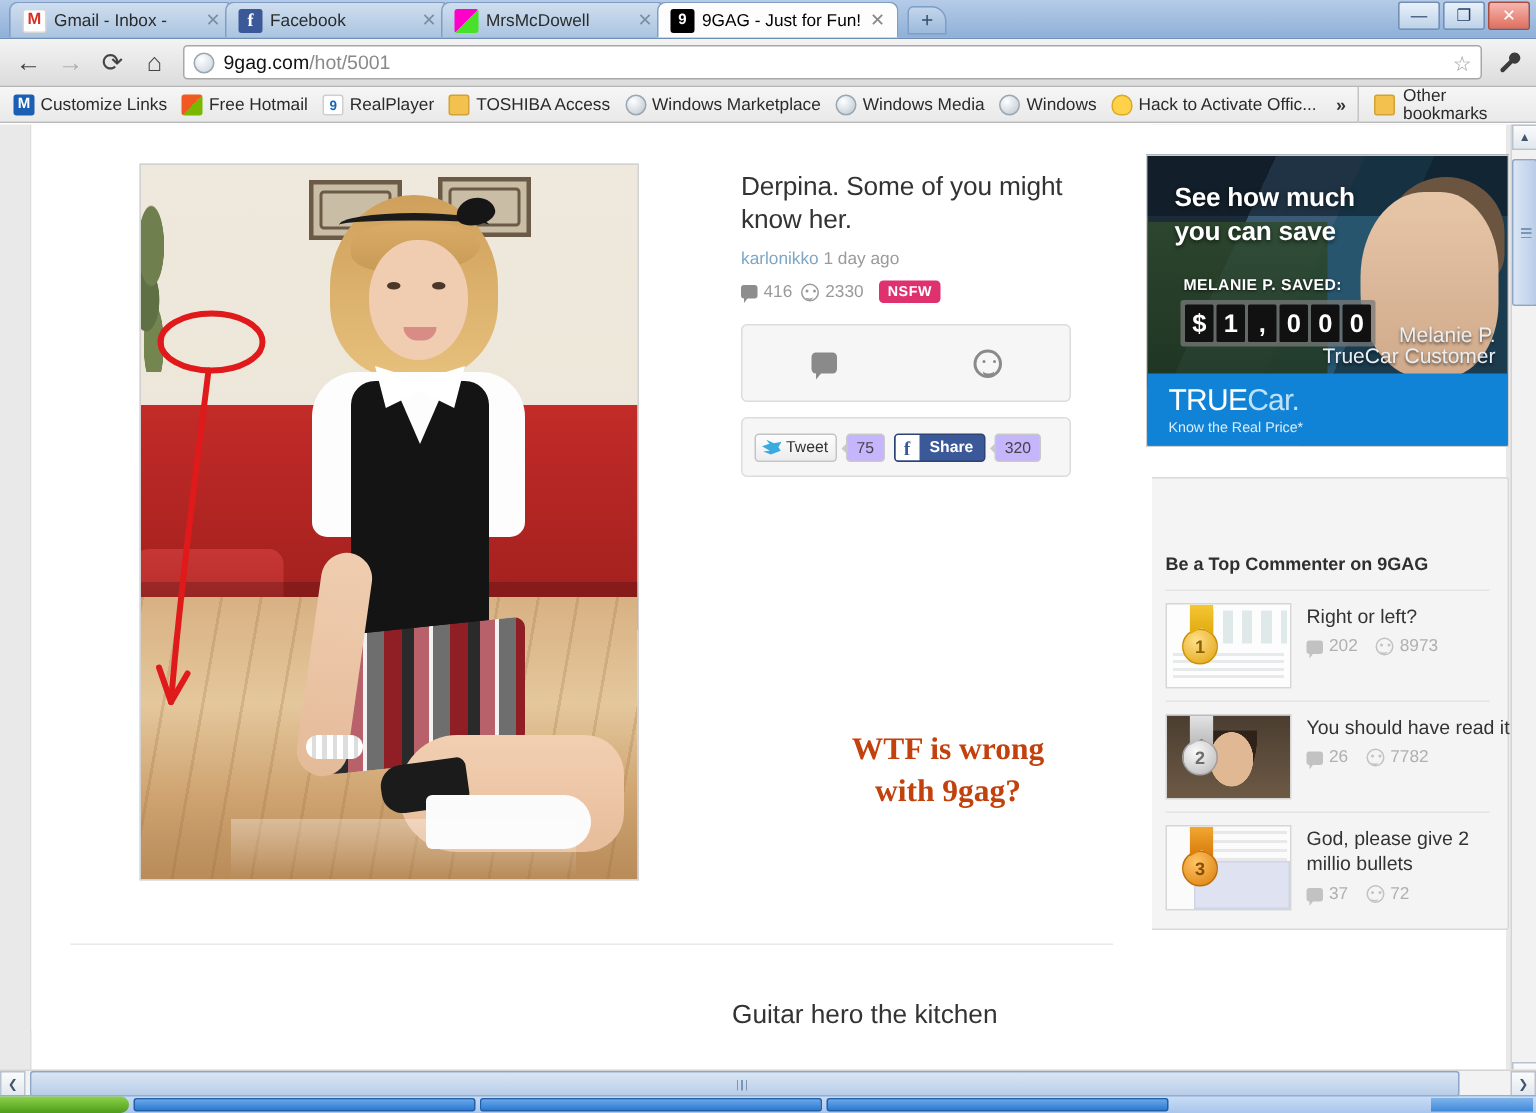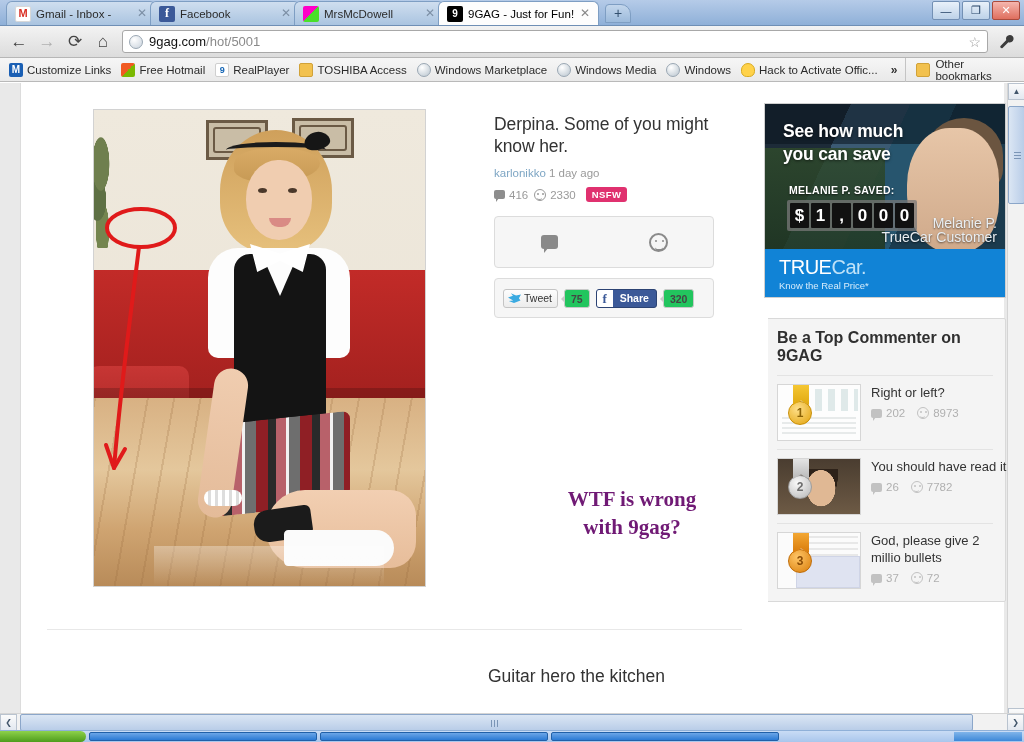--- a/index.html
+++ b/index.html
@@ -295,38 +295,37 @@
   }
   .tw-btn {
     display: flex; align-items: center; gap: 3px;
     background: linear-gradient(#fdfdfd,#ececec);
     border: 1px solid #c4c4c4; border-radius: 3px;
     font-size: 10.5px; color: #333; padding: 2px 5px 2px 4px; height: 19px;
   }
   .tw-bird { width: 13px; height: 11px; background: #3aaae1; flex:0 0 13px;
              clip-path: polygon(0 45%, 38% 30%, 22% 6%, 62% 28%, 100% 18%, 84% 52%, 96% 72%, 46% 96%, 6% 78%, 40% 72%); }
   .count-bub {
-    border: 1px solid #c9c9c9; background: #22c55e; border-radius: 3px;
+    border: 1px solid #c9c9c9; background: #c4b5fd; border-radius: 3px;
     font-size: 10.5px; color: #444; padding: 2px 6px; height: 19px; line-height: 15px;
     position: relative;
-    font-weight: bold;
   }
   .count-bub:before { content:""; position:absolute; left:-4px; top:5px;
       border-right:4px solid #c9c9c9; border-top:4px solid transparent; border-bottom:4px solid transparent; }
   .fb-btn { display:flex; align-items:center; background:#3b5998; border:1px solid #2c4373;
             border-radius:3px; height:19px; overflow:hidden; }
   .fb-f { width:16px; background:#fff; color:#3b5998; font-family:"Liberation Serif", serif;
           font-weight:bold; font-size:13px; text-align:center; line-height:17px; height:100%; }
   .fb-label { color:#fff; font-size:10.5px; padding:0 7px; line-height:19px; font-weight:bold; }
 
   
   .annot { position: absolute; left: 0; top: 0; width: 748px; height: 560px; pointer-events: none; }
   .annot-text {
     position: absolute; left: 521px; top: 402px; width: 180px;
-    color: #701a75; font-family: "Liberation Serif", serif; font-weight: bold;
+    color: #c2410c; font-family: "Liberation Serif", serif; font-weight: bold;
     font-size: 21px; line-height: 28px; text-align: center;
   }
 
   .divider { margin: 42px 26px 0 26px; border-top: 1px solid #e8e8e8; }
   .next-post { display: flex; padding: 36px 14px 0 72px; gap: 62px; }
   .next-title { width: 240px; font-size: 17.5px; color: #333; }
   .next-left { width: 333px; font-size: 14px; color: #3a3a3a; line-height: 20px; }
 
   
   .side-col { width: 236px; padding-top: 20px; }
@@ -371,21 +370,21 @@
   .ad-cta { margin-left:14px; background:linear-gradient(#7cc242,#4f9b22); border:1px solid #3e7d19;
             border-radius:4px; color:#fff; font-size:14px; font-weight:bold; padding:8px 10px;
             white-space:nowrap; letter-spacing:.3px; }
 
   .panel {
     margin-top: 20px; margin-left: -4px;
     width: 242px;
     border: 1px solid #d9d9d9; background: #f4f4f4; border-radius: 2px;
     padding: 10px 12px 4px 12px;
   }
-  .panel-title { font-size: 16px; font-weight: bold; color: #2f2f2f; margin-bottom: 10px; }
+  .panel-title { font-size: 12px; font-weight: bold; color: #2f2f2f; margin-bottom: 10px; margin-top: 40px; }
   .cmt-row { display: flex; gap: 10px; padding: 8px 0; border-top: 1px solid #e3e3e3; }
   .cmt-row:first-of-type { border-top: none; padding-top: 2px; }
   .thumb { width: 84px; height: 57px; flex: 0 0 84px; border: 1px solid #d6d6d6;
            position: relative; overflow: hidden; background:#fff; }
   .thumb.t1 { background:#fdfdfd; }
   .thumb.t1:before{content:"";position:absolute;left:24px;top:4px;width:56px;height:22px;
      background:repeating-linear-gradient(90deg,#dfe9e9 0 7px,transparent 7px 13px);}
   .thumb.t1:after{content:"";position:absolute;left:4px;bottom:6px;right:4px;height:18px;
      background:repeating-linear-gradient(0deg,#e7eaea 0 2px,transparent 2px 5px);}
   .thumb.t2 { background: linear-gradient(#4a3d30, #6d5a45); }

